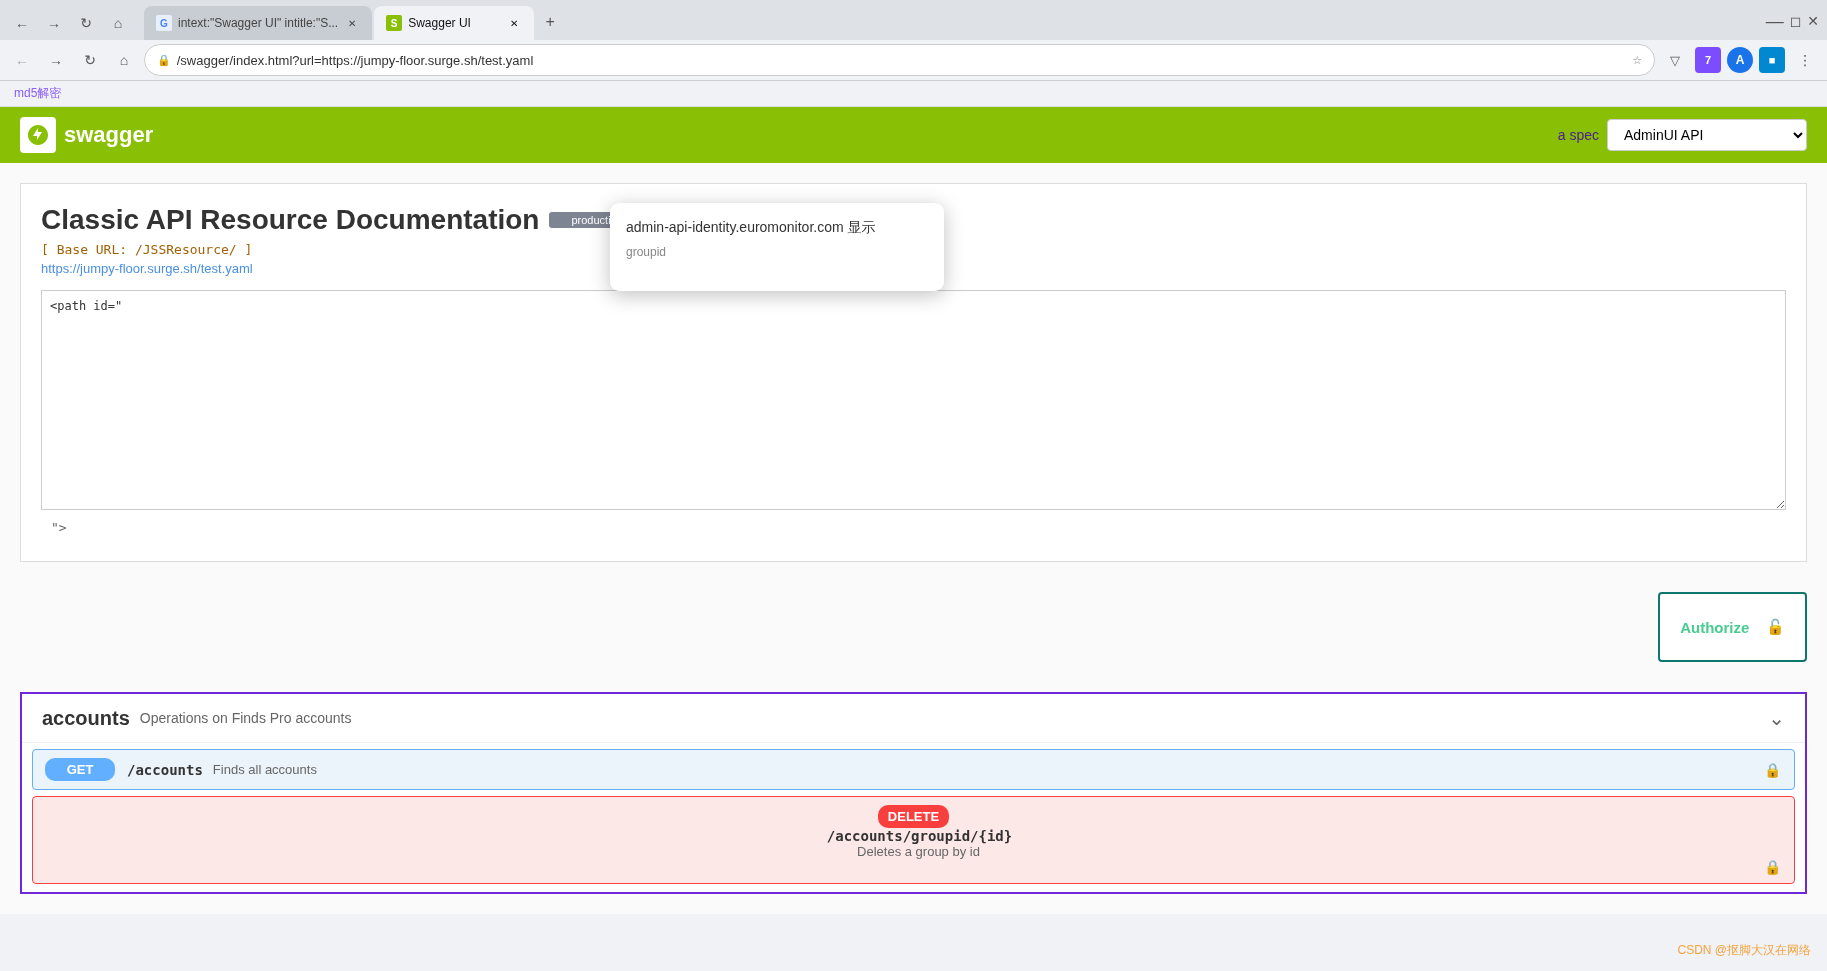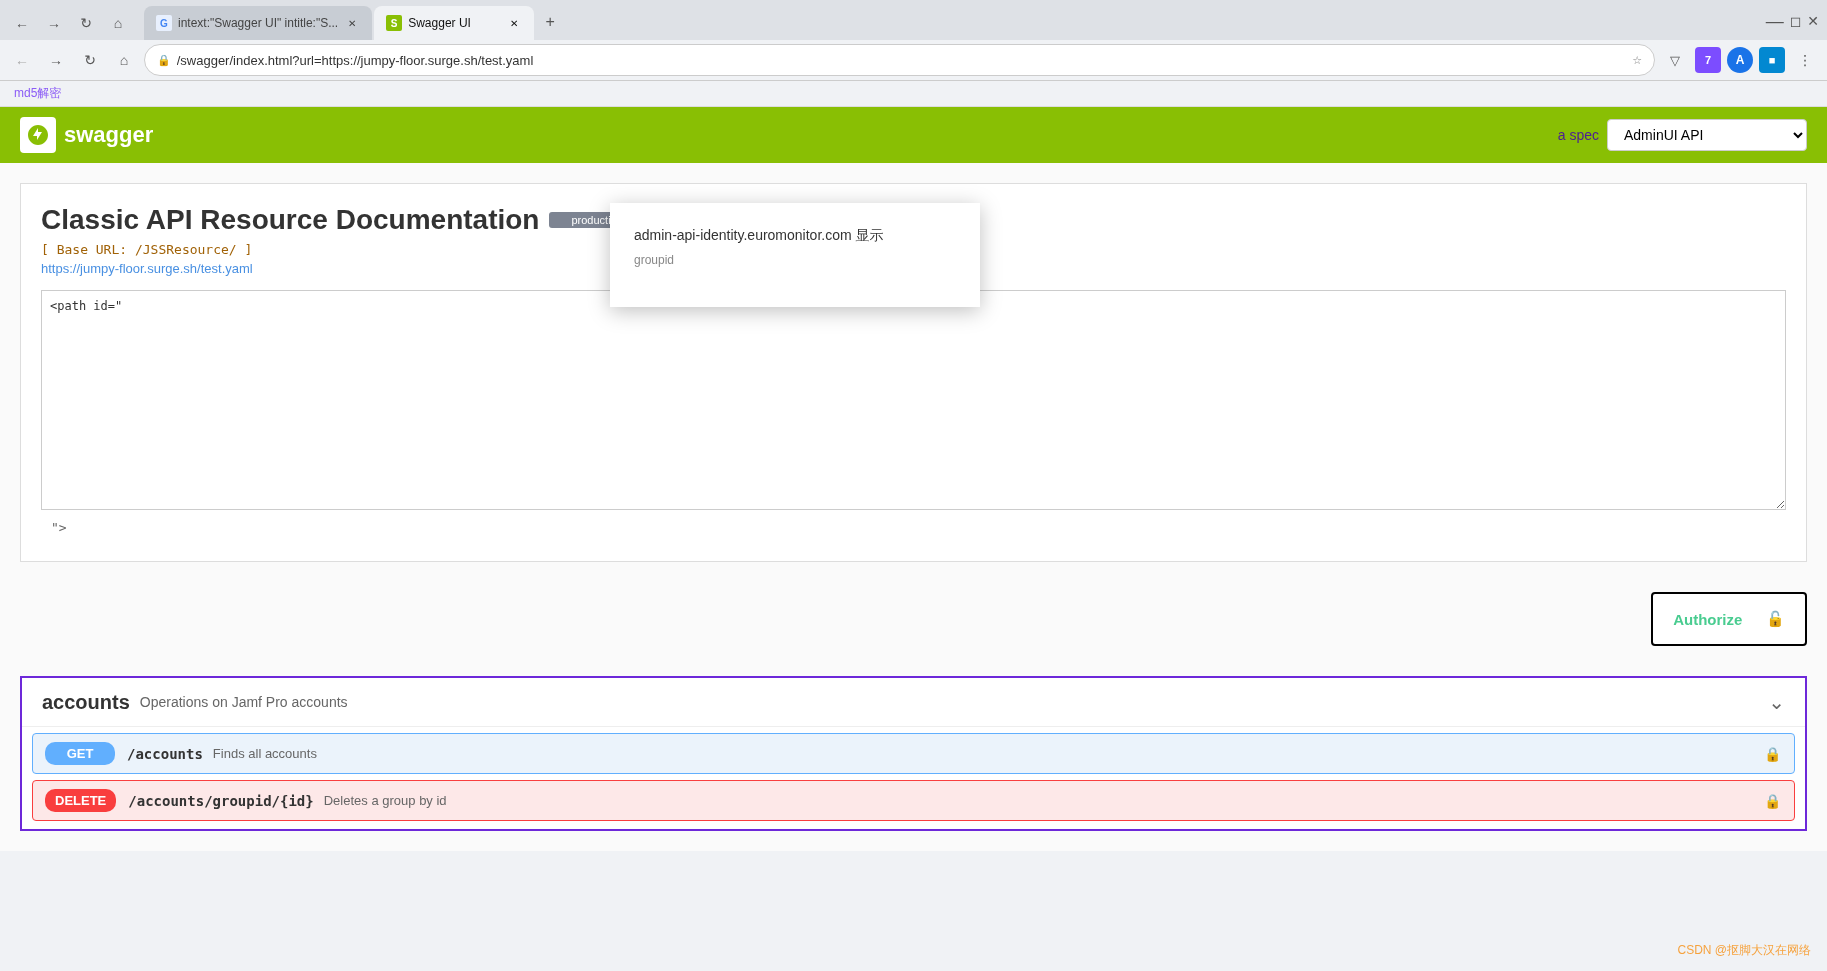--- a/index.html
+++ b/index.html
@@ -281,23 +281,23 @@
     
     .authorize-section {
       display: flex;
       justify-content: flex-end;
       padding: 10px 0;
       margin-bottom: 20px;
     }
     .authorize-btn {
       display: flex;
       align-items: center;
-      gap: 24px;
-      padding: 16px 20px;
-      border: 2px solid #000000;
+      gap: 17px;
+      padding: 24px 20px;
+      border: 2px solid #0f766e;
       background: white;
       color: #49cc90;
       font-size: 15px;
       font-weight: bold;
       cursor: pointer;
       border-radius: 4px;
     }
 
     
     .accounts-section {
@@ -387,24 +387,24 @@
       left: 0;
       width: 100%;
       height: 100%;
       z-index: 100;
     }
     .dialog-box {
       position: absolute;
       top: 40px;
       left: 610px;
       background: white;
-      border-radius: 0;
-      padding: 24px;
+      border-radius: 9px;
+      padding: 16px;
       box-shadow: 0 4px 20px rgba(0,0,0,0.25);
-      width: 370px;
+      width: 334px;
       z-index: 200;
     }
     .dialog-title {
       font-size: 14px;
       color: #333;
       margin-bottom: 8px;
     }
     .dialog-subtitle {
       font-size: 12px;
       color: #888;
@@ -562,33 +562,33 @@
       <button class="authorize-btn">
         <span>Authorize</span>
         <span>🔓</span>
       </button>
     </div>
 
     <div class="accounts-section">
       <div class="accounts-header">
         <div class="accounts-title">
           <span class="accounts-title-text">accounts</span>
-          <span class="accounts-desc">Operations on Jamf Pro accounts</span>
+          <span class="accounts-desc">Operations on Finds Pro accounts</span>
         </div>
         <span class="chevron-icon">⌄</span>
       </div>
 
       <div class="endpoint-row get">
         <span class="method-badge get">GET</span>
         <span class="endpoint-path">/accounts</span>
         <span class="endpoint-desc">Finds all accounts</span>
         <span class="endpoint-lock">🔒</span>
       </div>
 
-      <div class="endpoint-row delete" style="margin-bottom:8px;">
+      <div class="endpoint-row delete" style="margin-bottom:8px;flex-direction:column;">
         <span class="method-badge delete">DELETE</span>
         <span class="endpoint-path">/accounts/groupid/{id}</span>
         <span class="endpoint-desc">Deletes a group by id</span>
         <span class="endpoint-lock">🔒</span>
       </div>
     </div>
 
     <div class="dialog-overlay">
       <div class="dialog-box">
         <div class="dialog-title">admin-api-identity.euromonitor.com 显示</div>

